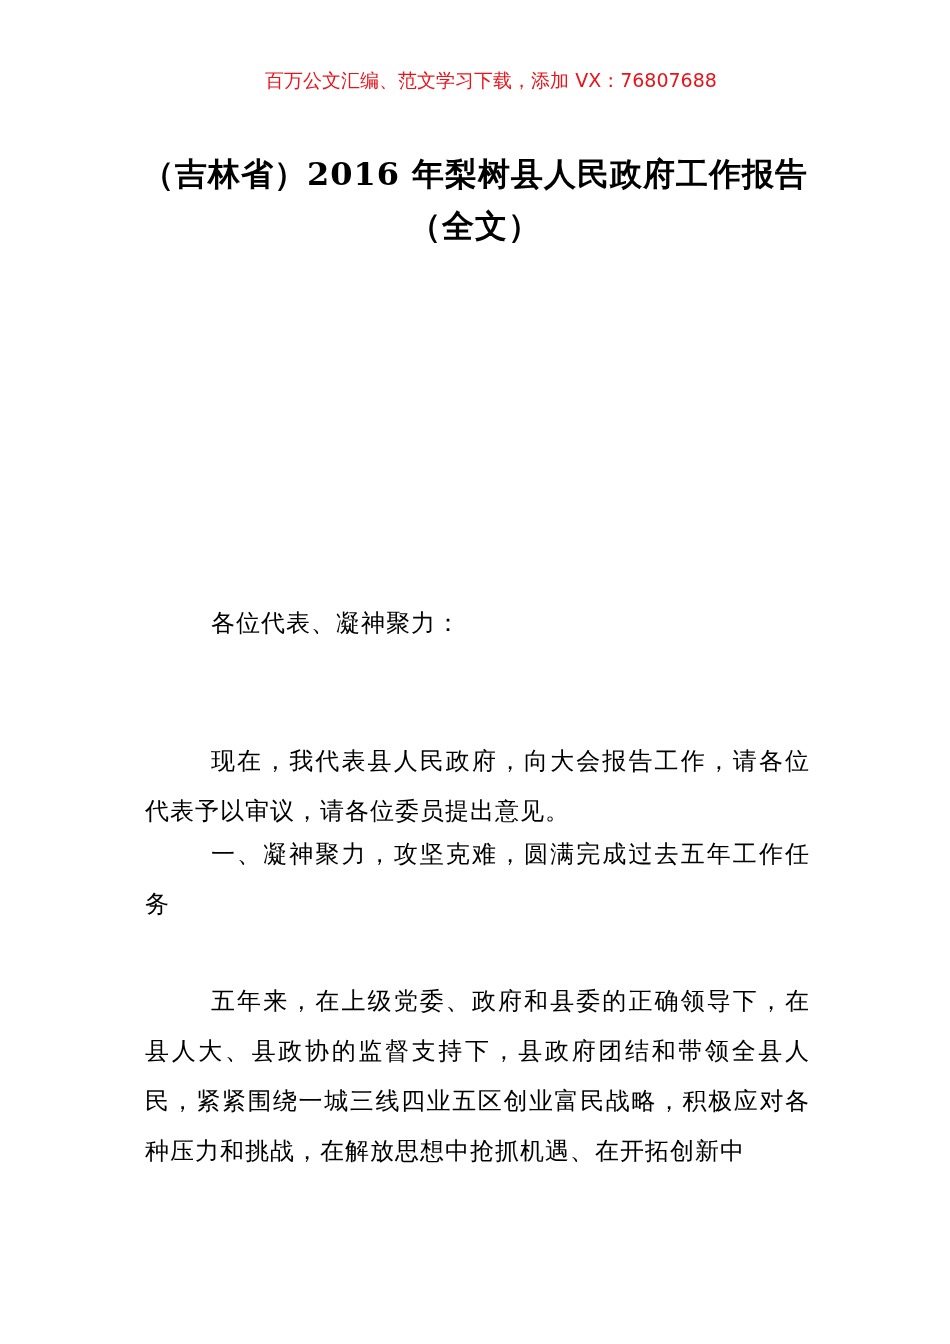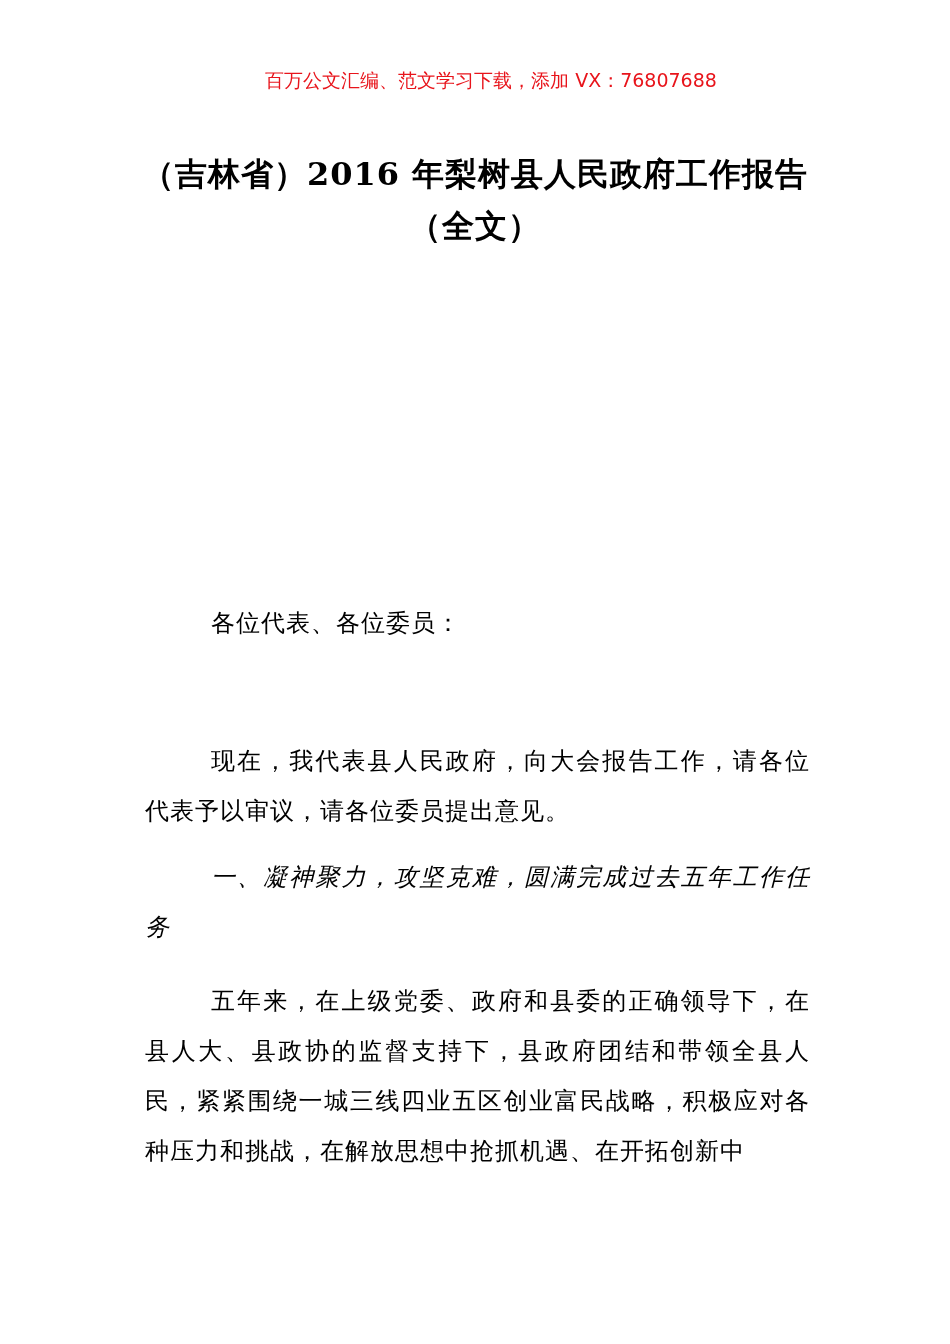--- a/index.html
+++ b/index.html
@@ -14,19 +14,19 @@
             text-align: justify; letter-spacing: 1px; }
     .indent { text-indent: 66px; }
   </style>
 </head>
 <body>
 
 <div class="header-note">百万公文汇编、范文学习下载，添加 VX：76807688</div>
 
 <div class="title">（吉林省）2016 年梨树县人民政府工作报告（全文）</div>
 
-<div class="para indent" style="top:598px;">各位代表、各位委员：</div>
+<div class="para indent" style="top:598px;">各位代表、凝神聚力：</div>
 
 <div class="para indent" style="top:736px;">现在，我代表县人民政府，向大会报告工作，请各位代表予以审议，请各位委员提出意见。</div>
 
-<div class="para indent" style="top:852px;font-style:italic;">一、凝神聚力，攻坚克难，圆满完成过去五年工作任务</div>
+<div class="para indent" style="top:829px;">一、凝神聚力，攻坚克难，圆满完成过去五年工作任务</div>
 
 <div class="para indent" style="top:976px;">五年来，在上级党委、政府和县委的正确领导下，在县人大、县政协的监督支持下，县政府团结和带领全县人民，紧紧围绕一城三线四业五区创业富民战略，积极应对各种压力和挑战，在解放思想中抢抓机遇、在开拓创新中</div>
 
 </body></html>

